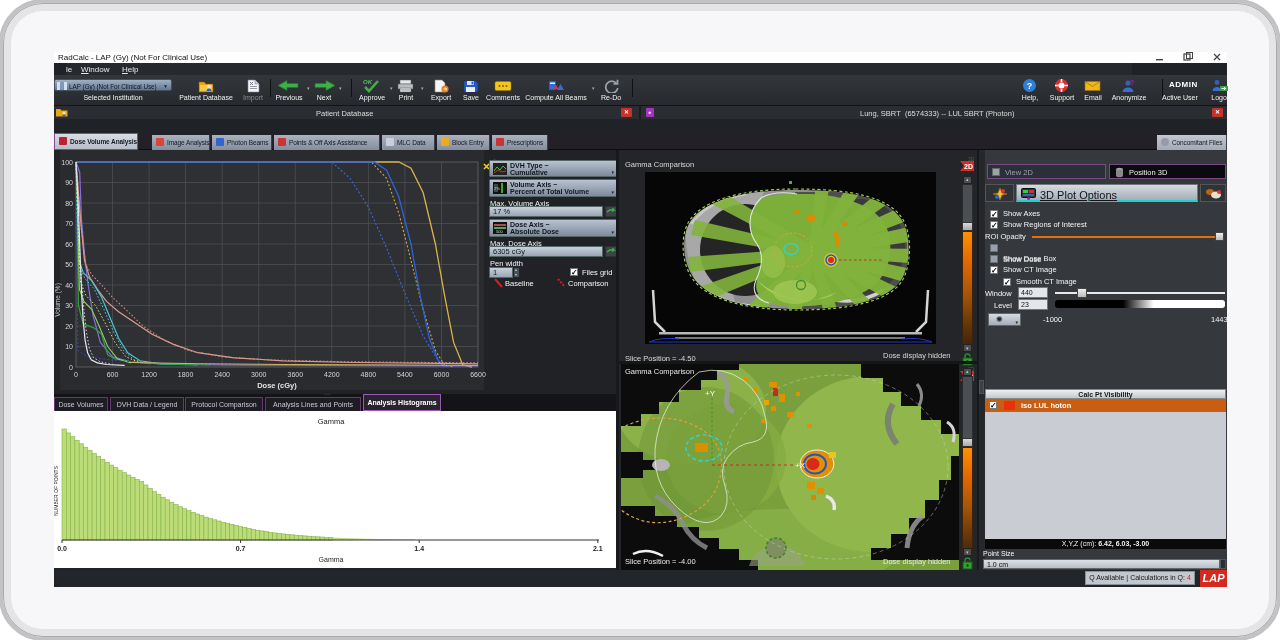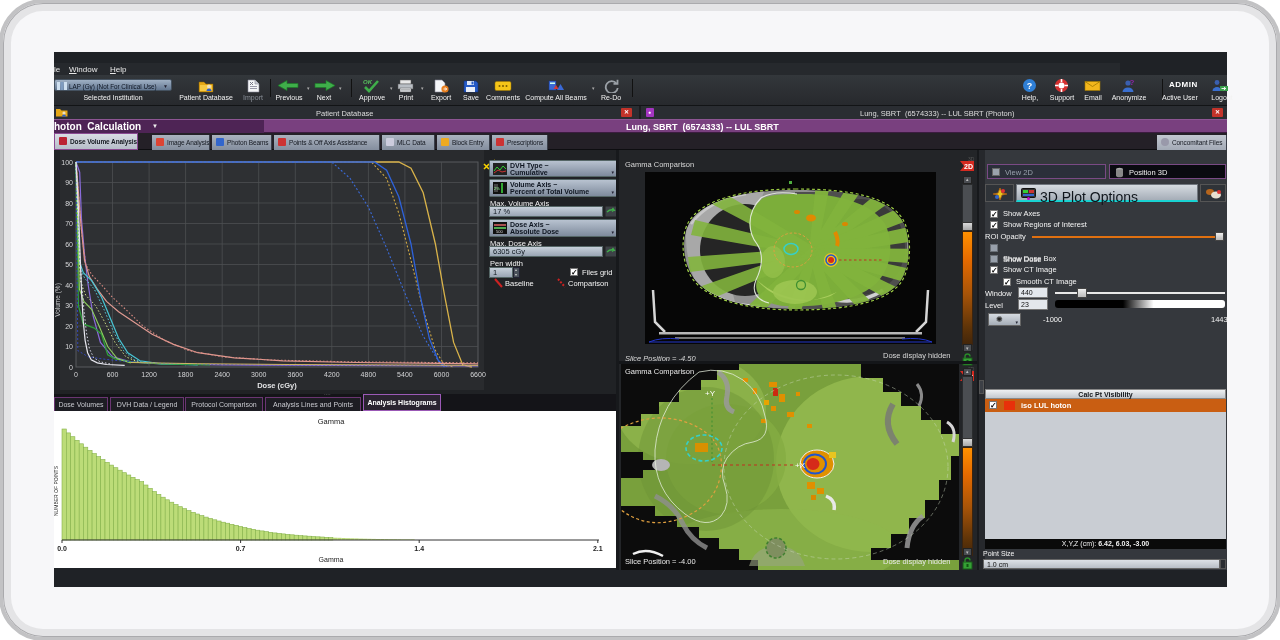--- a/index.html
+++ b/index.html
@@ -15,21 +15,30 @@
 .mico{display:inline-block;width:8px;height:8px;vertical-align:-1px;margin:0 3px 0 4px;border-radius:1px;}
 .stab{position:absolute;top:3px;height:14px;background:#1d1d23;border:1px solid #6a3572;border-bottom:none;color:#c9cad0;font-size:7px;line-height:13px;text-align:center;white-space:nowrap;}
 .cb{position:absolute;width:8px;height:8px;background:#fff;border:1px solid #777;font-size:8px;line-height:8px;color:#000;text-align:center;font-weight:bold;}
 .cbu{position:absolute;width:8px;height:8px;background:#98a0ab;border:1px solid #6a7077;}
 .rlab{position:absolute;white-space:nowrap;font-size:7.5px;color:#f4f4f4;}
 </style></head>
 <body>
 <div id="frame"></div>
 <div id="app">
 
-  <div class="abs" style="left:0;top:11px;width:1066px;height:12px;background:#26292d;color:#e8e8e8;font-size:8px;">
+  <div class="abs" style="left:0;top:0;width:1173px;height:11px;background:#fff;">
+    <div class="lbl" style="left:4px;top:1px;color:#111;font-size:8px;">RadCalc - LAP (Gy) (Not For Clinical Use)</div>
+    <svg class="abs" style="left:1100px;top:0" width="73" height="11">
+      <rect x="2" y="7" width="7" height="1.4" fill="#444"></rect>
+      <rect x="30" y="2" width="6" height="6" fill="none" stroke="#444" stroke-width="1.2"></rect>
+      <rect x="32.5" y="0.5" width="6" height="6" fill="none" stroke="#444" stroke-width="1"></rect>
+      <path d="M60 2 L66 8 M66 2 L60 8" stroke="#444" stroke-width="1.3"></path>
+    </svg>
+  </div>
+  <div class="abs" style="left:12px;top:11px;width:1066px;height:12px;background:#26292d;color:#e8e8e8;font-size:8px;">
     <span class="lbl" style="left:0px;top:2px;">le</span>
     <span class="lbl" style="left:15px;top:2px;"><u>W</u>indow</span>
     <span class="lbl" style="left:56px;top:2px;"><u>H</u>elp</span>
   </div>
 <div class="abs" style="left:0;top:23px;width:1173px;height:31px;background:linear-gradient(#33373b,#27292d);border-bottom:1px solid #121416;">
   <div class="abs" style="left:0;top:0;width:118px;height:12px;top:4px;background:linear-gradient(#9fb0c4,#647892);border:1px solid #44515f;border-radius:2px;">
     <svg width="10" height="8" style="position:absolute;left:2px;top:1.5px">
           <rect x="0" y="0" width="3" height="8" fill="#cfe0f0"></rect>
           <rect x="3.5" y="0" width="3" height="8" fill="#7f9cc0"></rect>
           <rect x="7" y="0" width="3" height="8" fill="#cfe0f0"></rect>
@@ -153,26 +162,20 @@
         <circle cx="8" cy="5" r="1.6" fill="#f0e0c0"></circle>
         <path d="M6 8.4 a2 2 0 0 1 4 0 z" fill="#2a5fd0"></path>
       </svg>
     <div class="lbl" style="left:262px;top:2.5px;font-size:7.5px;color:#ddd;">Patient Database</div>
     <div class="abs" style="left:567px;top:2px;width:11px;height:9px;background:#c3332a;border-radius:1px;color:#fff;font-size:6px;text-align:center;line-height:9px;font-weight:bold;">✕</div>
     <div class="abs" style="left:592px;top:2px;width:8px;height:9px;background:#a435c0;border-radius:1px;">
         <span style="position:absolute;left:2px;top:1px;font-size:5px;color:#fff;">●</span>
       </div>
     <div class="lbl" style="left:806px;top:2.5px;font-size:7.5px;color:#ddd;">Lung, SBRT&nbsp; (6574333) -- LUL SBRT (Photon)</div>
     <div class="abs" style="left:1158px;top:2px;width:11px;height:9px;background:#c3332a;border-radius:1px;color:#fff;font-size:6px;text-align:center;line-height:9px;font-weight:bold;">✕</div>
-  </div>
-  <div class="abs" style="left:0;top:67px;width:1173px;height:14px;background:#79407f;border-top:1px solid #8d5593;border-bottom:1px solid #3c1c40;">
-    <div class="abs" style="left:0;top:0;width:210px;height:14px;background:#4e2455;"></div>
-    <div class="lbl" style="left:0px;top:1px;font-size:10px;font-weight:bold;color:#fff;">hoton&nbsp; Calculation</div>
-    <div class="lbl" style="left:98px;top:3px;font-size:6px;color:#eee;">▼</div>
-    <div class="lbl" style="left:572px;top:2px;font-size:9px;font-weight:bold;color:#fff;">Lung, SBRT&nbsp; (6574333) -- LUL SBRT</div>
   </div>
 <div class="abs" style="left:0;top:81px;width:1173px;height:17px;background:#242027;border-bottom:1px solid #0d0d10;">
       <div class="mtab" style="left:0px;top:0;height:17px;background:linear-gradient(#d9dde4,#b6bdc9);border:1px solid #8a4a92;font-weight:bold;"><span class="mico" style="background:#b23"></span>Dose Volume Analysis</div>
       <div class="mtab" style="left:98px;width:58px;"><span class="mico" style="background:#d43"></span>Image Analysis</div>
       <div class="mtab" style="left:158px;width:60px;"><span class="mico" style="background:#36c"></span>Photon Beams</div>
       <div class="mtab" style="left:220px;width:106px;"><span class="mico" style="background:#c33"></span>Points &amp; Off Axis Assistance</div>
       <div class="mtab" style="left:328px;width:53px;"><span class="mico" style="background:#ccd"></span>MLC Data</div>
       <div class="mtab" style="left:383px;width:53px;"><span class="mico" style="background:#ea2"></span>Block Entry</div>
       <div class="mtab" style="left:438px;width:56px;"><span class="mico" style="background:#c33"></span>Prescriptions</div>
       <div class="mtab" style="left:1103px;width:70px;background:linear-gradient(#c2c7d0,#a3aab6);"><span class="mico" style="background:#99a;border-radius:4px;"></span>Concomitant Files</div>
@@ -411,21 +414,21 @@
         </svg>
       </div>
       <div class="abs" style="left:565px;top:0;width:358px;height:420px;background:#232528;">
         <div class="abs" style="left:-3px;top:0;width:3px;height:420px;background:#17191c;"></div>
         <div class="lbl" style="left:6px;top:10px;font-size:7.5px;color:#d8d8d8;">Gamma Comparison</div>
         <svg class="abs" style="left:341px;top:6px" width="16" height="17" viewBox="0 0 16 17">
           <text x="8" y="5" font-size="5" fill="#555">3D</text>
           <path d="M0 5 h14 v10 h-14 l4 -5 z" fill="#d42a20"></path>
           <text x="4" y="13" font-size="7" font-weight="bold" fill="#fff">2D</text>
         </svg>
-        <div class="lbl" style="left:6px;top:204px;font-size:7.5px;color:#d8d8d8;font-style:italic;">Slice Position = -4.50</div>
+        <div class="lbl" style="left:6px;top:204px;font-size:7.5px;color:#d8d8d8;">Slice Position = -4.50</div>
         <div class="lbl" style="left:264px;top:201px;font-size:7.5px;color:#d8d8d8;">Dose display hidden</div>
         <svg class="abs" style="left:26px;top:22px" width="291" height="172" viewBox="0 0 291 172">
           <rect width="291" height="172" fill="#060606"></rect>
           <path d="M8 118 L10 150 L20 160 M283 118 L281 150 L271 160" stroke="#d5d5d5" stroke-width="2.5" fill="none"></path>
           <rect x="14" y="160" width="263" height="2.5" fill="#b8b8b8"></rect>
           <rect x="30" y="165" width="230" height="2" fill="#777"></rect>
           <path id="bodyp" d="M151 18 C 95 18 56 30 44 52 C 36 66 38 90 48 105 C 62 126 100 137 152 137 C 205 137 243 128 256 108 C 266 92 266 62 256 47 C 242 26 205 18 151 18 Z" fill="#8f8f8f"></path>
           <clipPath id="bodyclip">
             <use href="#bodyp"></use>
           </clipPath>
@@ -593,21 +596,21 @@
           </svg>
         </div>
         <div class="abs" style="left:39px;top:34px;width:182px;height:18px;background:linear-gradient(#d6dbe1,#a5adb7);border:1px solid #70767e;border-bottom:2px solid #19d2d2;">
           <svg style="position:absolute;left:4px;top:2.5px" width="15" height="12">
             <rect x="0.5" y="0.5" width="14" height="9" rx="1" fill="#333" stroke="#111"></rect>
             <rect x="2" y="2" width="5" height="3" fill="#3c3"></rect>
             <rect x="8" y="2" width="5" height="3" fill="#c33"></rect>
             <rect x="2" y="6" width="11" height="2" fill="#36c"></rect>
             <circle cx="7.5" cy="10.5" r="1.5" fill="#c0c"></circle>
           </svg>
-          <span class="lbl" style="left:23px;top:4px;font-size:14px;color:#10151c;">3D Plot Options</span>
+          <span class="lbl" style="left:23px;top:4px;font-size:11px;color:#10151c;text-decoration:underline;">3D Plot Options</span>
         </div>
         <div class="abs" style="left:223px;top:34px;width:26px;height:18px;background:#2f3338;border:1px solid #555;">
           <svg style="position:absolute;left:3px;top:3px" width="19" height="12">
             <ellipse cx="6" cy="4" rx="4" ry="3" fill="#b5651d"></ellipse>
             <ellipse cx="12" cy="7" rx="5" ry="3.5" fill="#e8e0d0"></ellipse>
             <circle cx="15" cy="4" r="2" fill="#d33"></circle>
           </svg>
         </div>
         <div class="cb" style="left:13px;top:60px;">✓</div>
         <div class="rlab" style="left:26px;top:59px;">Show Axes</div>
@@ -621,21 +624,21 @@
         <div class="cbu" style="left:13px;top:105px;"></div>
         <div class="rlab" style="left:26px;top:104px;">Show Dose Box</div>
         <div class="cb" style="left:13px;top:116px;">✓</div>
         <div class="rlab" style="left:26px;top:115px;">Show CT Image</div>
         <div class="cb" style="left:26px;top:128px;">✓</div>
         <div class="rlab" style="left:39px;top:127px;">Smooth CT Image</div>
         <div class="rlab" style="left:8px;top:139px;">Window</div>
         <div class="abs" style="left:41px;top:137px;width:30px;height:11px;background:#e3e7ec;border:1px solid #777;font-size:7px;color:#111;line-height:10px;padding-left:2px;">440</div>
         <div class="abs" style="left:78px;top:142px;width:170px;height:2px;background:#e8e8e8;"></div>
         <div class="abs" style="left:100px;top:138px;width:10px;height:10px;background:linear-gradient(#eee,#bbb);border:1px solid #444;"></div>
-        <div class="rlab" style="left:8px;top:151px;">Level</div>
+        <div class="rlab" style="left:17px;top:151px;">Level</div>
         <div class="abs" style="left:41px;top:149px;width:30px;height:11px;background:#e3e7ec;border:1px solid #777;font-size:7px;color:#111;line-height:10px;padding-left:2px;">23</div>
         <div class="abs" style="left:78px;top:150px;width:170px;height:8px;background:linear-gradient(to right,#000 0%,#000 40%,#fff 58%,#fff 100%);border-radius:3px;"></div>
         <div class="abs" style="left:11px;top:163px;width:33px;height:13px;background:linear-gradient(#d6dbe1,#a5adb7);border:1px solid #666;">
           <span style="position:absolute;left:7px;top:1px;font-size:8px;color:#222;">✺</span>
           <span style="position:absolute;right:2px;bottom:0px;font-size:5px;color:#223;">▾</span>
         </div>
         <div class="rlab" style="left:66px;top:165px;">-1000</div>
         <div class="rlab" style="left:234px;top:165px;">1443</div>
         <div class="abs" style="left:8px;top:239px;width:241px;height:10px;background:linear-gradient(#eef0f2,#c3c8ce);border:1px solid #888;font-size:7px;color:#15181c;text-align:center;line-height:9px;font-weight:bold;">Calc Pt Visibility</div>
         <div class="abs" style="left:8px;top:249px;width:241px;height:13px;background:#c95e12;">
@@ -643,12 +646,16 @@
           <div class="abs" style="left:19px;top:2px;width:11px;height:9px;background:#e8300a;"></div>
           <span class="lbl" style="left:36px;top:2px;font-size:7.5px;font-weight:bold;color:#fff;">iso LUL hoton</span>
         </div>
         <div class="abs" style="left:8px;top:262px;width:241px;height:127px;background:#c9cdd3;"></div>
         <div class="abs" style="left:8px;top:389px;width:241px;height:10px;background:#0a0a0a;font-size:7px;color:#f0f0f0;text-align:center;line-height:10px;">X,Y,Z (cm): <b>6.42, 6.03, -3.00</b></div>
         <div class="rlab" style="left:6px;top:400px;font-size:7px;">Point Size</div>
         <div class="abs" style="left:6px;top:409px;width:237px;height:10px;background:linear-gradient(#dde1e6,#b8bec6);border:1px solid #666;font-size:7px;color:#111;line-height:9px;padding-left:3px;">1.0 cm</div>
         <div class="abs" style="left:243px;top:409px;width:6px;height:10px;background:#2a2d31;border:1px solid #555;"></div>
       </div>
     </div>
+  <div class="abs" style="left:0;top:518px;width:1173px;height:17px;background:#22262b;border-radius:0 0 8px 8px;">
+    <div class="abs" style="left:1031px;top:1px;width:110px;height:14px;background:#c3c8ce;border:1px solid #8a9097;color:#16181b;font-size:7px;text-align:center;line-height:12px;">Q Available | Calculations in Q: <span style="color:#c62828;">4</span></div>
+    <div class="abs" style="left:1146px;top:0px;width:27px;height:17px;background:#d5281e;color:#fff;font-weight:bold;font-style:italic;font-size:11px;text-align:center;line-height:17px;">LAP</div>
+  </div>
 </div>
 </body></html>

